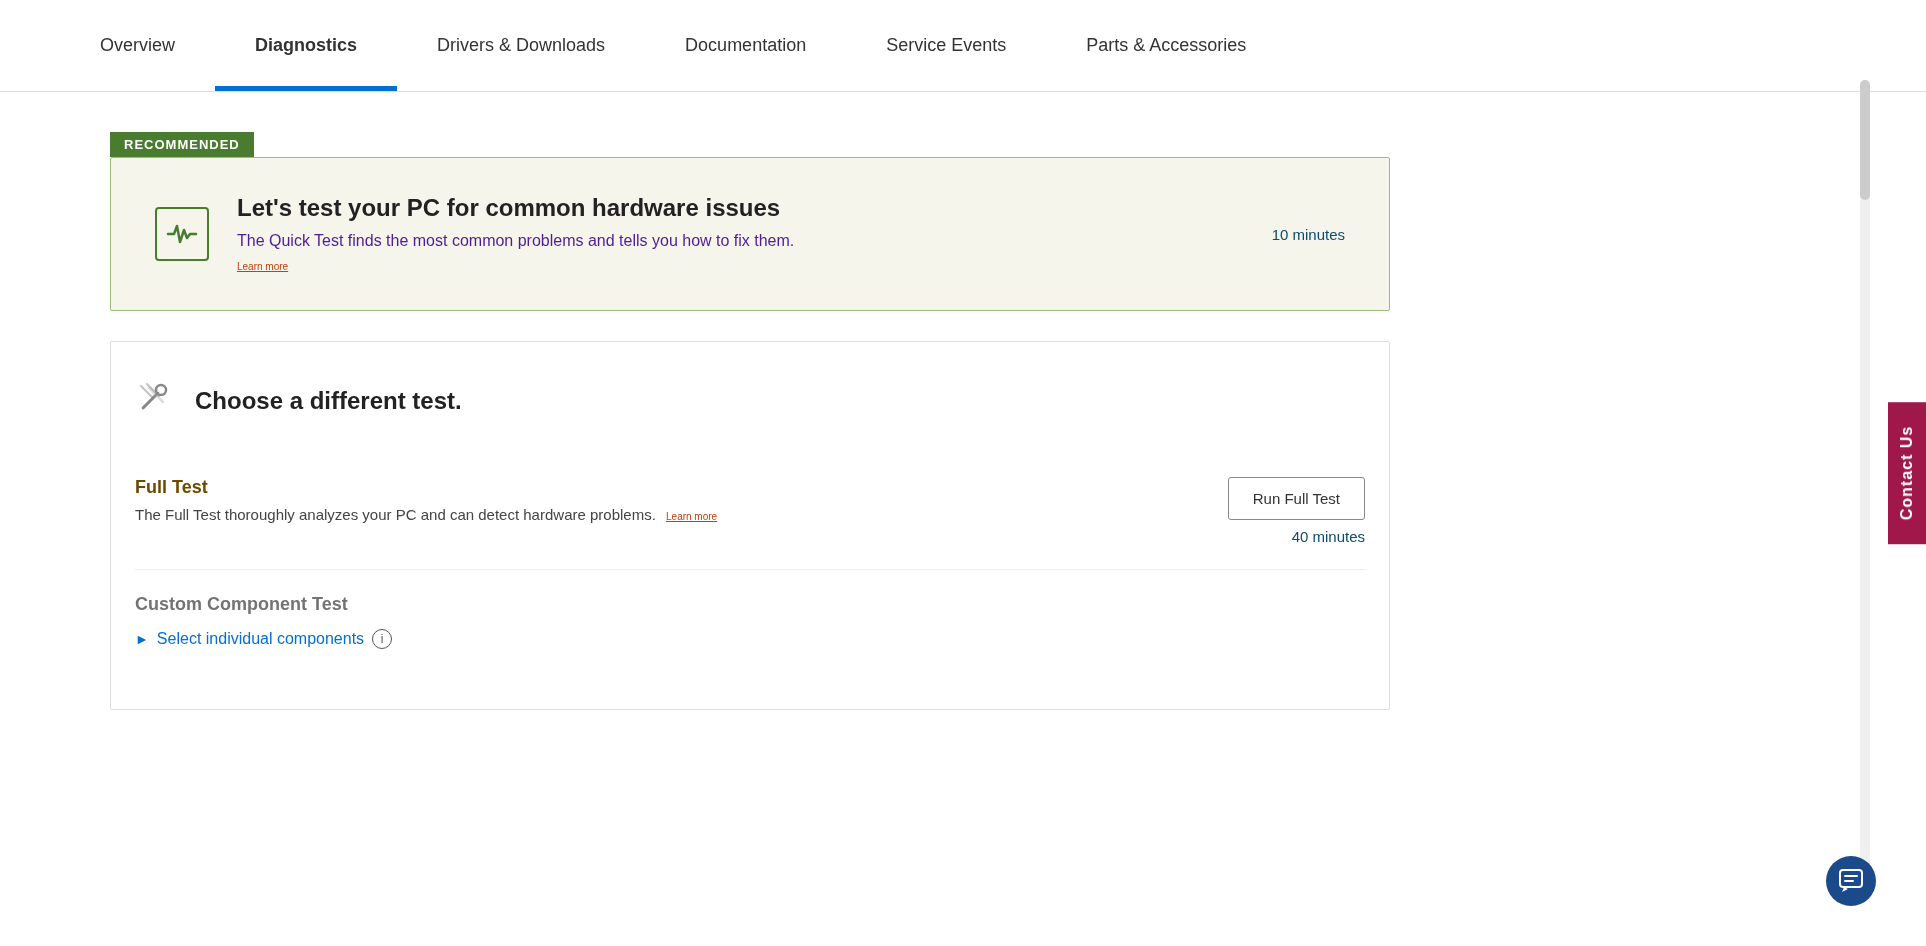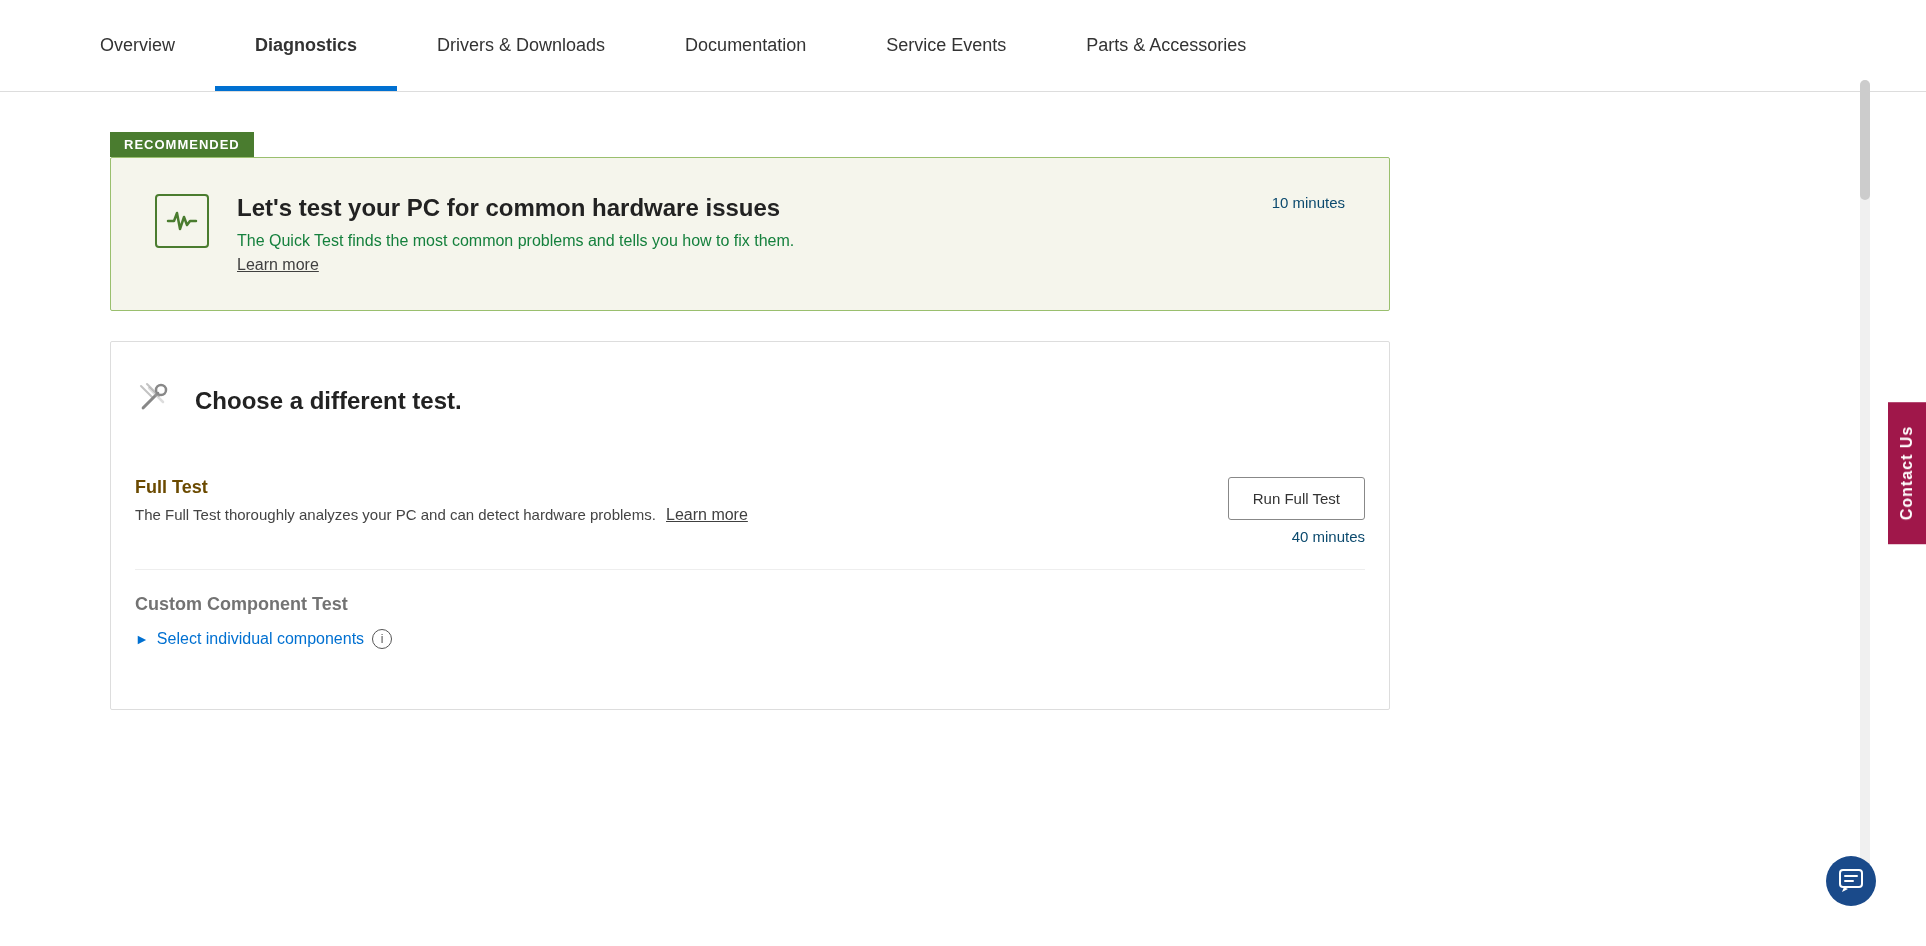--- a/index.html
+++ b/index.html
@@ -65,21 +65,21 @@
       display: inline-block;
       margin-bottom: 0;
     }
 
     .recommended-card {
       border: 1.5px solid #9abf6e;
       background: #f5f5ec;
       border-radius: 2px;
       padding: 36px 44px;
       display: flex;
-      align-items: flex-start;
+      align-items: center;
       gap: 28px;
       position: relative;
     }
 
     .recommended-card-content {
       flex: 1;
     }
 
     .card-icon-green {
       width: 54px;
@@ -94,28 +94,28 @@
 
     .card-title {
       font-size: 24px;
       font-weight: 700;
       color: #222;
       margin-bottom: 10px;
     }
 
     .card-desc {
       font-size: 16px;
-      color: #15803d;
+      color: #4c1d95;
       margin-bottom: 6px;
     }
 
     .learn-more-link {
-      color: #404040;
+      color: #c2410c;
       text-decoration: underline;
-      font-size: 16px;
+      font-size: 10px;
       cursor: pointer;
     }
 
     .run-quick-test-area {
       display: flex;
       flex-direction: column;
       align-items: center;
       gap: 10px;
       flex-shrink: 0;
     }

